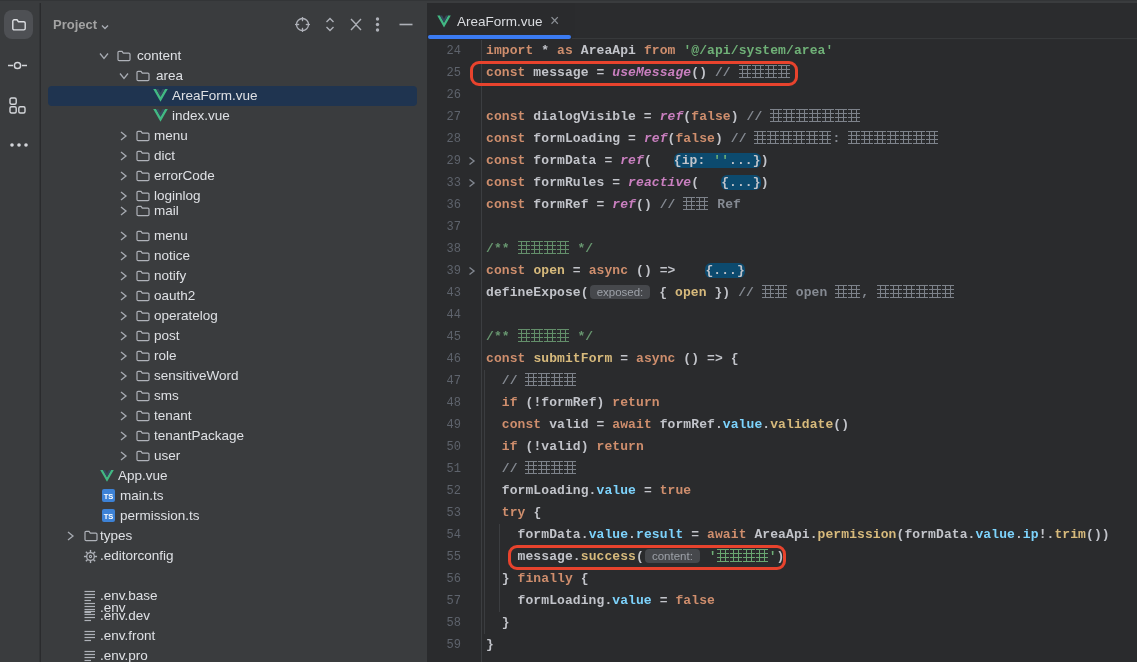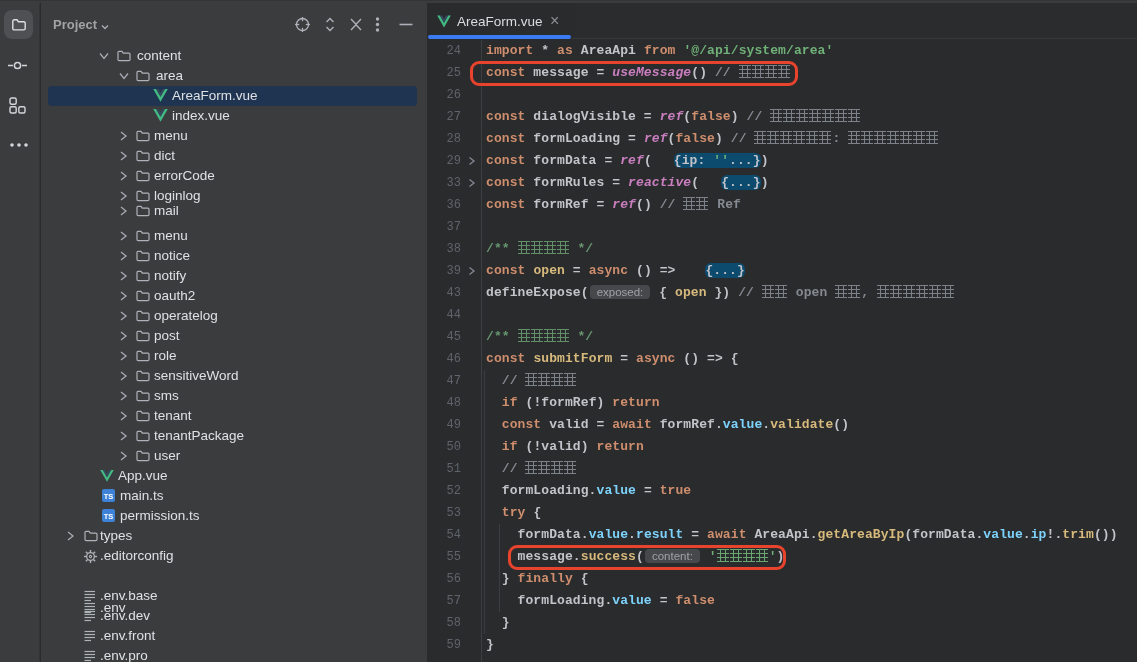--- a/index.html
+++ b/index.html
@@ -452,21 +452,21 @@
       <div class="cl" style="top:414px">  <span class="k">const</span> valid = <span class="k">await</span> formRef.<span class="p">value</span>.<span class="fn">validate</span>()</div>
       <div class="ln" style="top:436px">50</div>
       <div class="cl" style="top:436px">  <span class="k">if</span> (!valid) <span class="k">return</span></div>
       <div class="ln" style="top:458px">51</div>
       <div class="cl" style="top:458px">  <span class="c">// <i class="cj"></i><i class="cj"></i><i class="cj"></i><i class="cj"></i></span></div>
       <div class="ln" style="top:480px">52</div>
       <div class="cl" style="top:480px">  formLoading.<span class="p">value</span> = <span class="k">true</span></div>
       <div class="ln" style="top:502px">53</div>
       <div class="cl" style="top:502px">  <span class="k">try</span> {</div>
       <div class="ln" style="top:524px">54</div>
-      <div class="cl" style="top:524px">    formData.<span class="p">value</span>.<span class="p">result</span> = <span class="k">await</span> AreaApi.<span class="fn">getAreaByIp</span>(formData.<span class="p">value</span>.<span class="p">ip</span>!.<span class="fn">trim</span>())</div>
+      <div class="cl" style="top:524px">    formData.<span class="p">value</span>.<span class="p">result</span> = <span class="k">await</span> AreaApi.<span class="fn">permission</span>(formData.<span class="p">value</span>.<span class="p">ip</span>!.<span class="fn">trim</span>())</div>
       <div class="ln" style="top:546px">55</div>
       <div class="cl" style="top:546px">    message.<span class="fn">success</span>(<span class="il">content:</span> <span class="s">'<i class="cj"></i><i class="cj"></i><i class="cj"></i><i class="cj"></i>'</span>)</div>
       <div class="ln" style="top:568px">56</div>
       <div class="cl" style="top:568px">  } <span class="k">finally</span> {</div>
       <div class="ln" style="top:590px">57</div>
       <div class="cl" style="top:590px">    formLoading.<span class="p">value</span> = <span class="k">false</span></div>
       <div class="ln" style="top:612px">58</div>
       <div class="cl" style="top:612px">  }</div>
       <div class="ln" style="top:634px">59</div>
       <div class="cl" style="top:634px">}</div>

